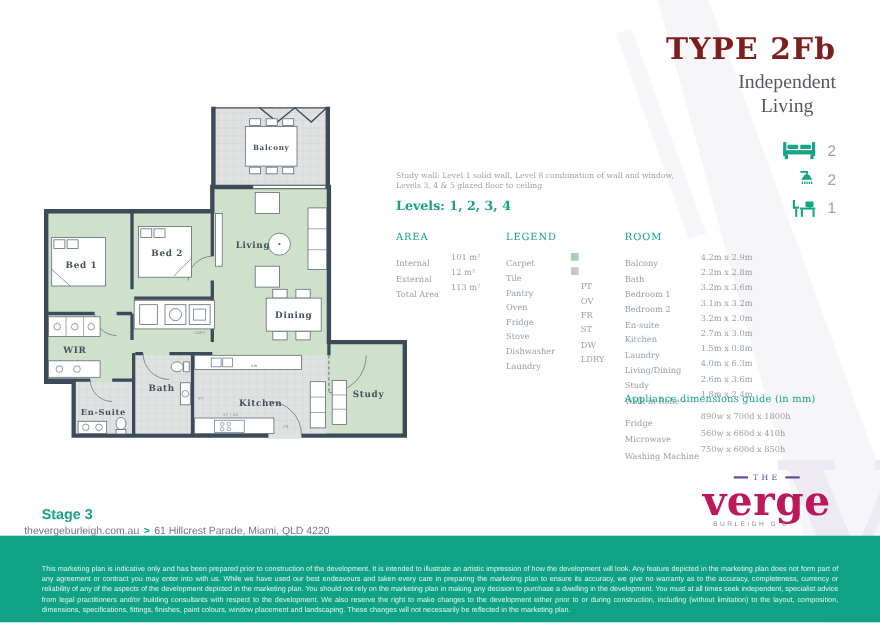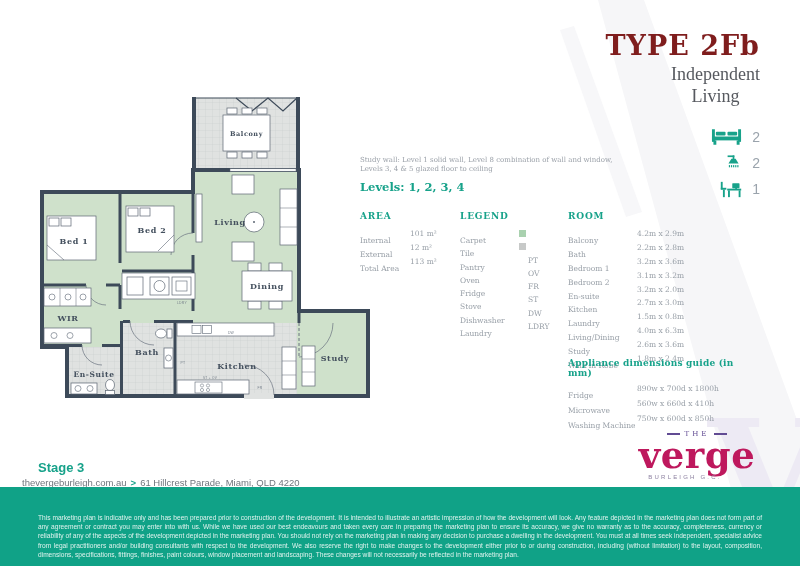--- a/index.html
+++ b/index.html
@@ -24,21 +24,21 @@
   .feat-count{font-size:14px;color:#9AA3AC;width:10px;text-align:right}
 
   
   #note{left:360px;top:156px;font-family:"DejaVu Serif",serif;font-size:7px;
         line-height:8.8px;color:#9BA1A9;z-index:1}
   #levels{left:360px;top:180px;font-family:"DejaVu Serif",serif;font-weight:bold;
           font-size:11.5px;color:#17A28A;z-index:1}
 
   
   .col{position:absolute;z-index:1}
-  .col-h{font-family:"DejaVu Serif",serif;font-weight:bold;font-size:9px;
+  .col-h{font-family:"DejaVu Serif",serif;font-weight:normal;font-size:9px;
          letter-spacing:.8px;color:#17A28A}
   .rows{margin-top:8px}
   .trow{position:relative}
   .lbl,.val{font-family:"DejaVu Serif",serif;font-size:7.5px;color:#99A0A8;white-space:nowrap}
   .val{position:absolute;top:0}
   #col-area{left:360px;top:211px;width:92px}
   #col-area .trow{height:14px}
   #col-area .val{left:50px}
   #col-legend{left:460px;top:211px;width:100px}
   #col-legend .trow{height:13.3px}

